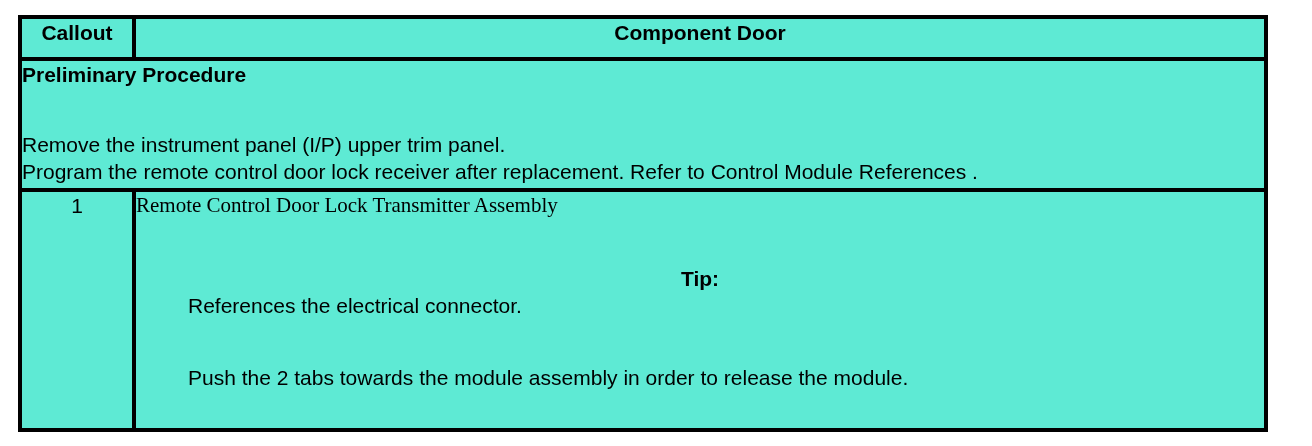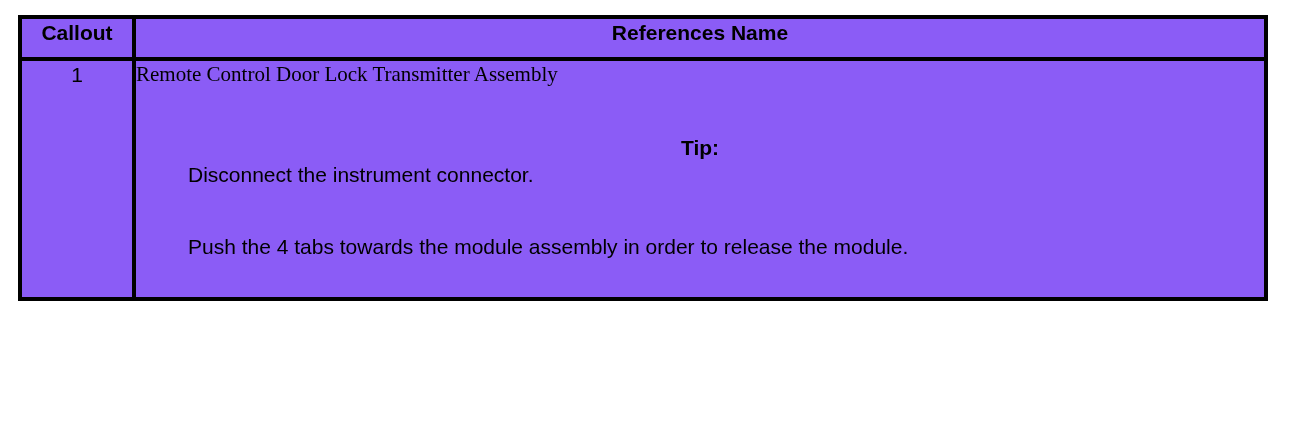--- a/index.html
+++ b/index.html
@@ -24,21 +24,21 @@
     width: 1250px;
     border-collapse: collapse;
     table-layout: fixed;
   }
   table.doc-table col.col-callout { width: 114px; }
   table.doc-table th,
   table.doc-table td {
     border: 4px solid #000000;
     padding: 0;
     vertical-align: top;
-    background: #8b5cf6;
+    background: #5eead4;
   }
   th.hdr-cell {
     height: 38px;
     font-weight: bold;
     text-align: center;
     vertical-align: middle;
   }
   td.prelim-cell {
     height: 127px;
     padding: 7px 6px 6px 103px;
@@ -86,27 +86,36 @@
 <body>
 
 <table class="doc-table">
   <colgroup>
     <col class="col-callout">
     <col class="col-component">
   </colgroup>
   <tbody>
     <tr>
       <th class="hdr-cell">Callout</th>
-      <th class="hdr-cell">References Name</th>
+      <th class="hdr-cell">Component Door</th>
     </tr>
 
+    <tr>
+      <td class="prelim-cell" colspan="2">
+        <div class="prelim-title">Preliminary Procedure</div>
+        <div class="prelim-steps">
+          <div class="step-line">Remove the instrument panel (I/P) upper trim panel.</div>
+          <div class="step-line">Program the remote control door lock receiver after replacement. Refer to Control Module References .</div>
+        </div>
+      </td>
+    </tr>
 
     <tr>
       <td class="callout-cell">1</td>
       <td class="component-cell">
         <div class="component-title">Remote Control Door Lock Transmitter Assembly</div>
         <div class="tip-label">Tip:</div>
-        <div class="tip-step-1">Disconnect the instrument connector.</div>
-        <div class="tip-step-2">Push the 4 tabs towards the module assembly in order to release the module.</div>
+        <div class="tip-step-1">References the electrical connector.</div>
+        <div class="tip-step-2">Push the 2 tabs towards the module assembly in order to release the module.</div>
       </td>
     </tr>
   </tbody>
 </table>
 
 </body></html>

